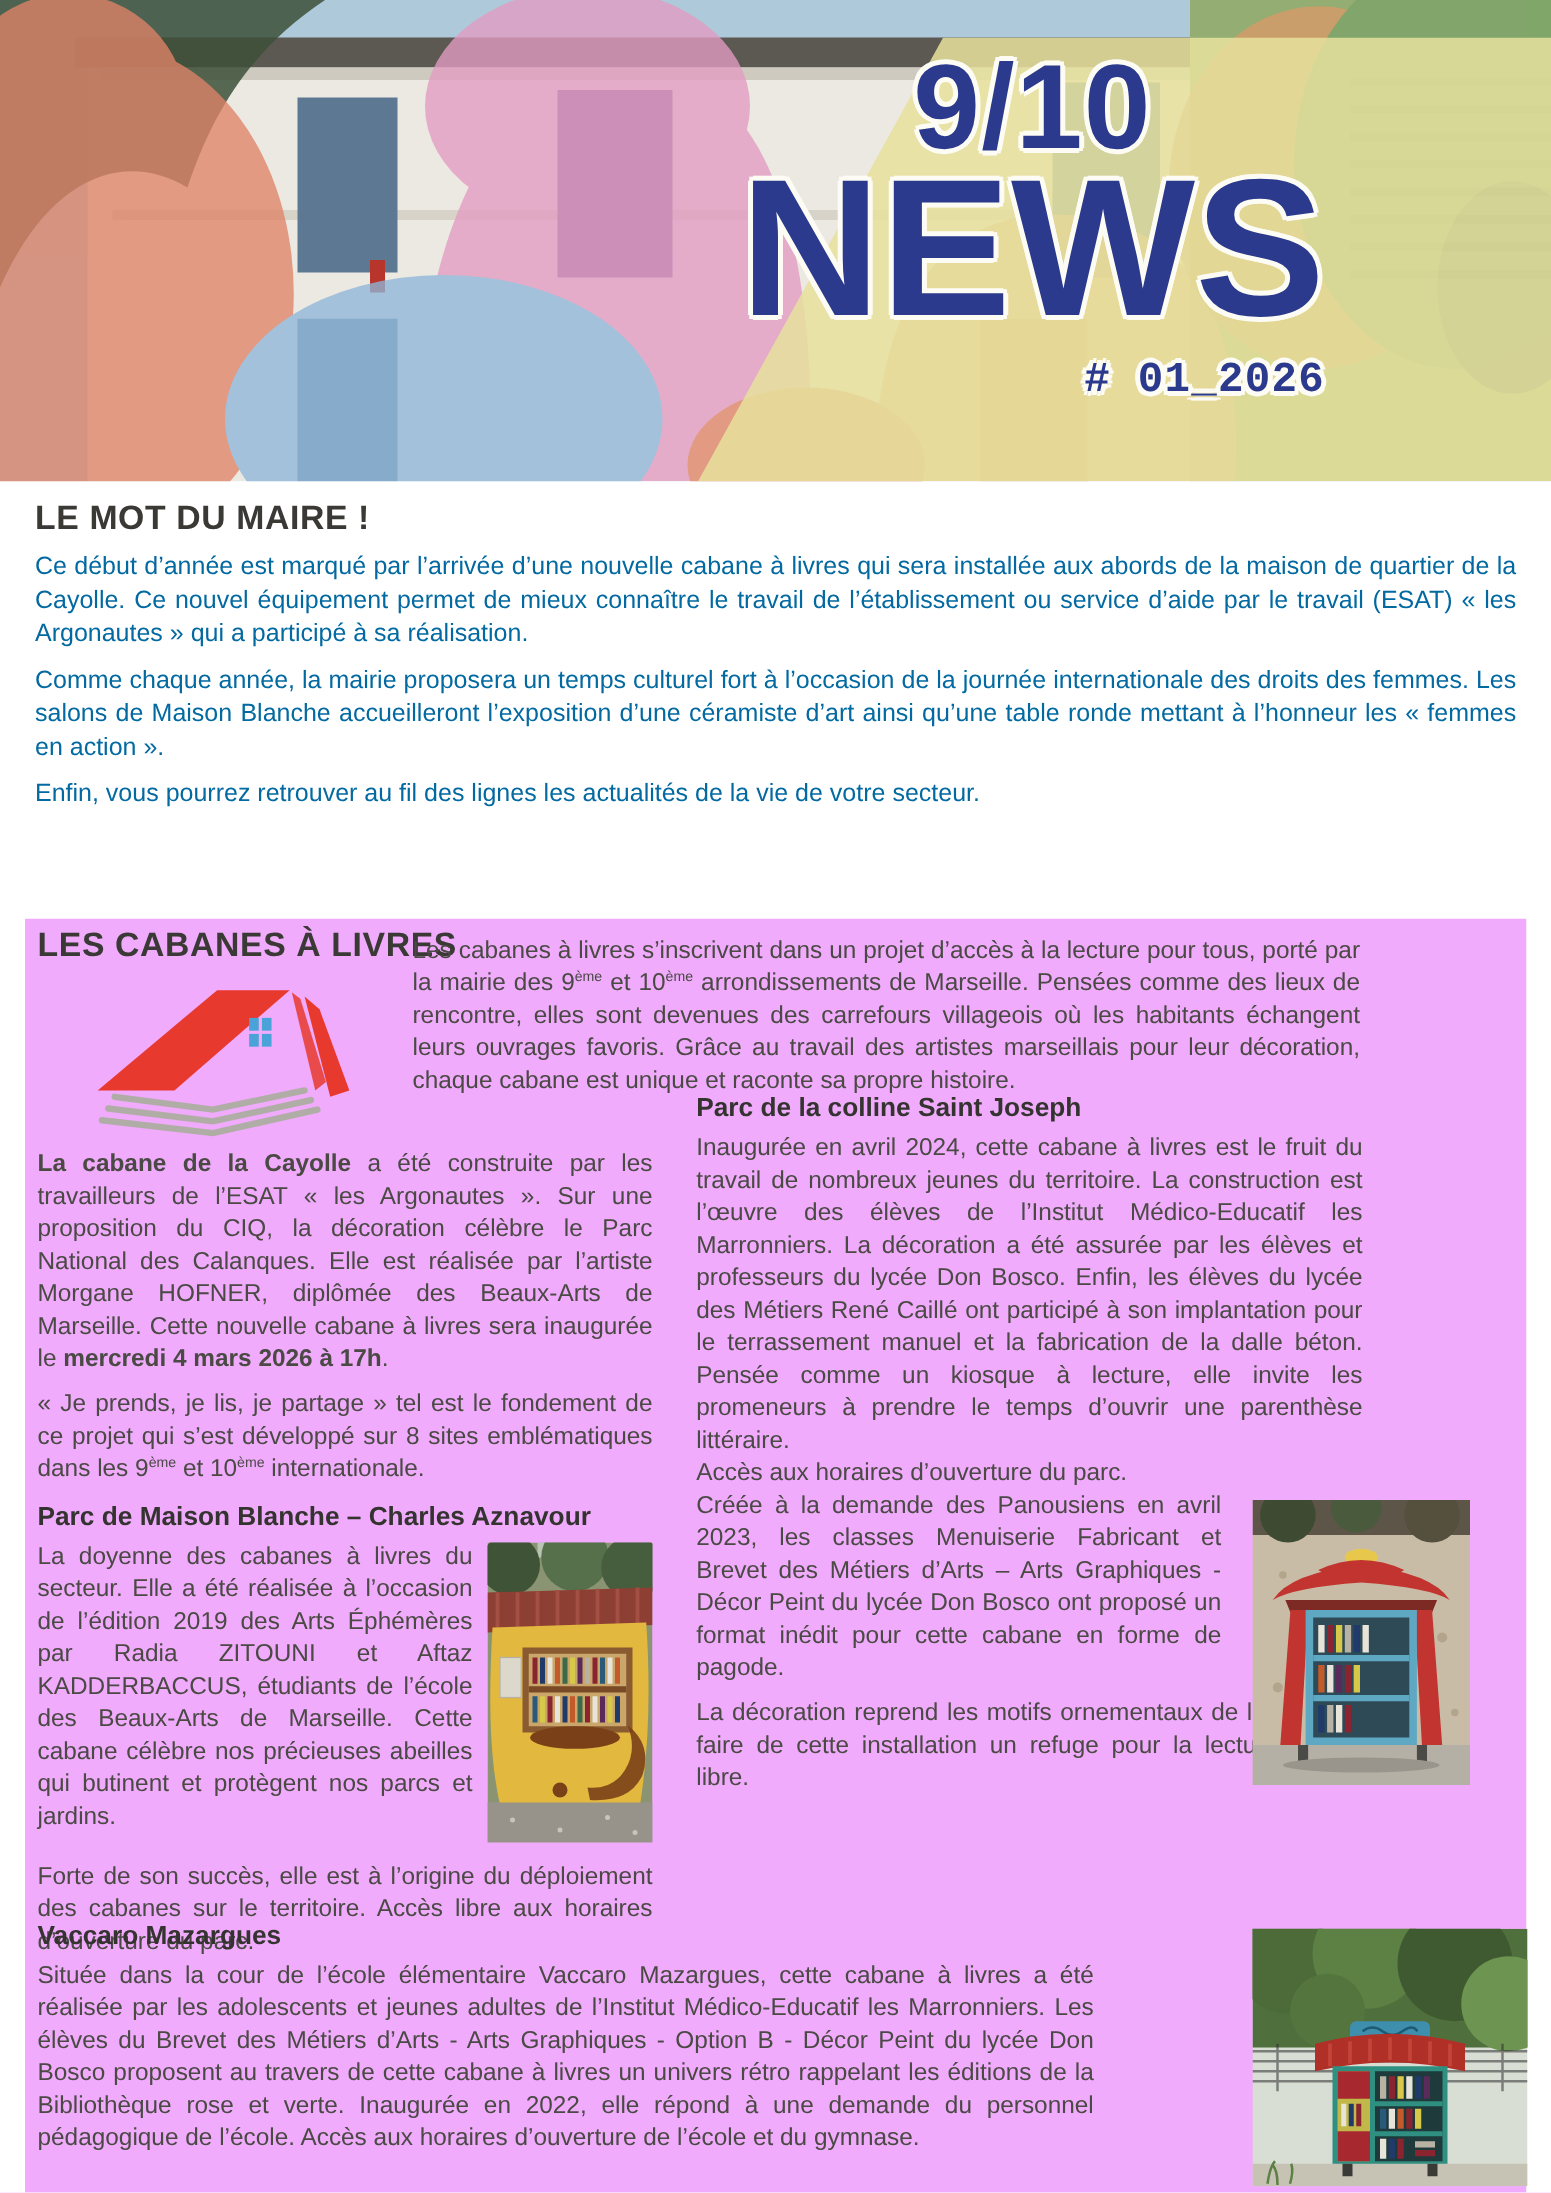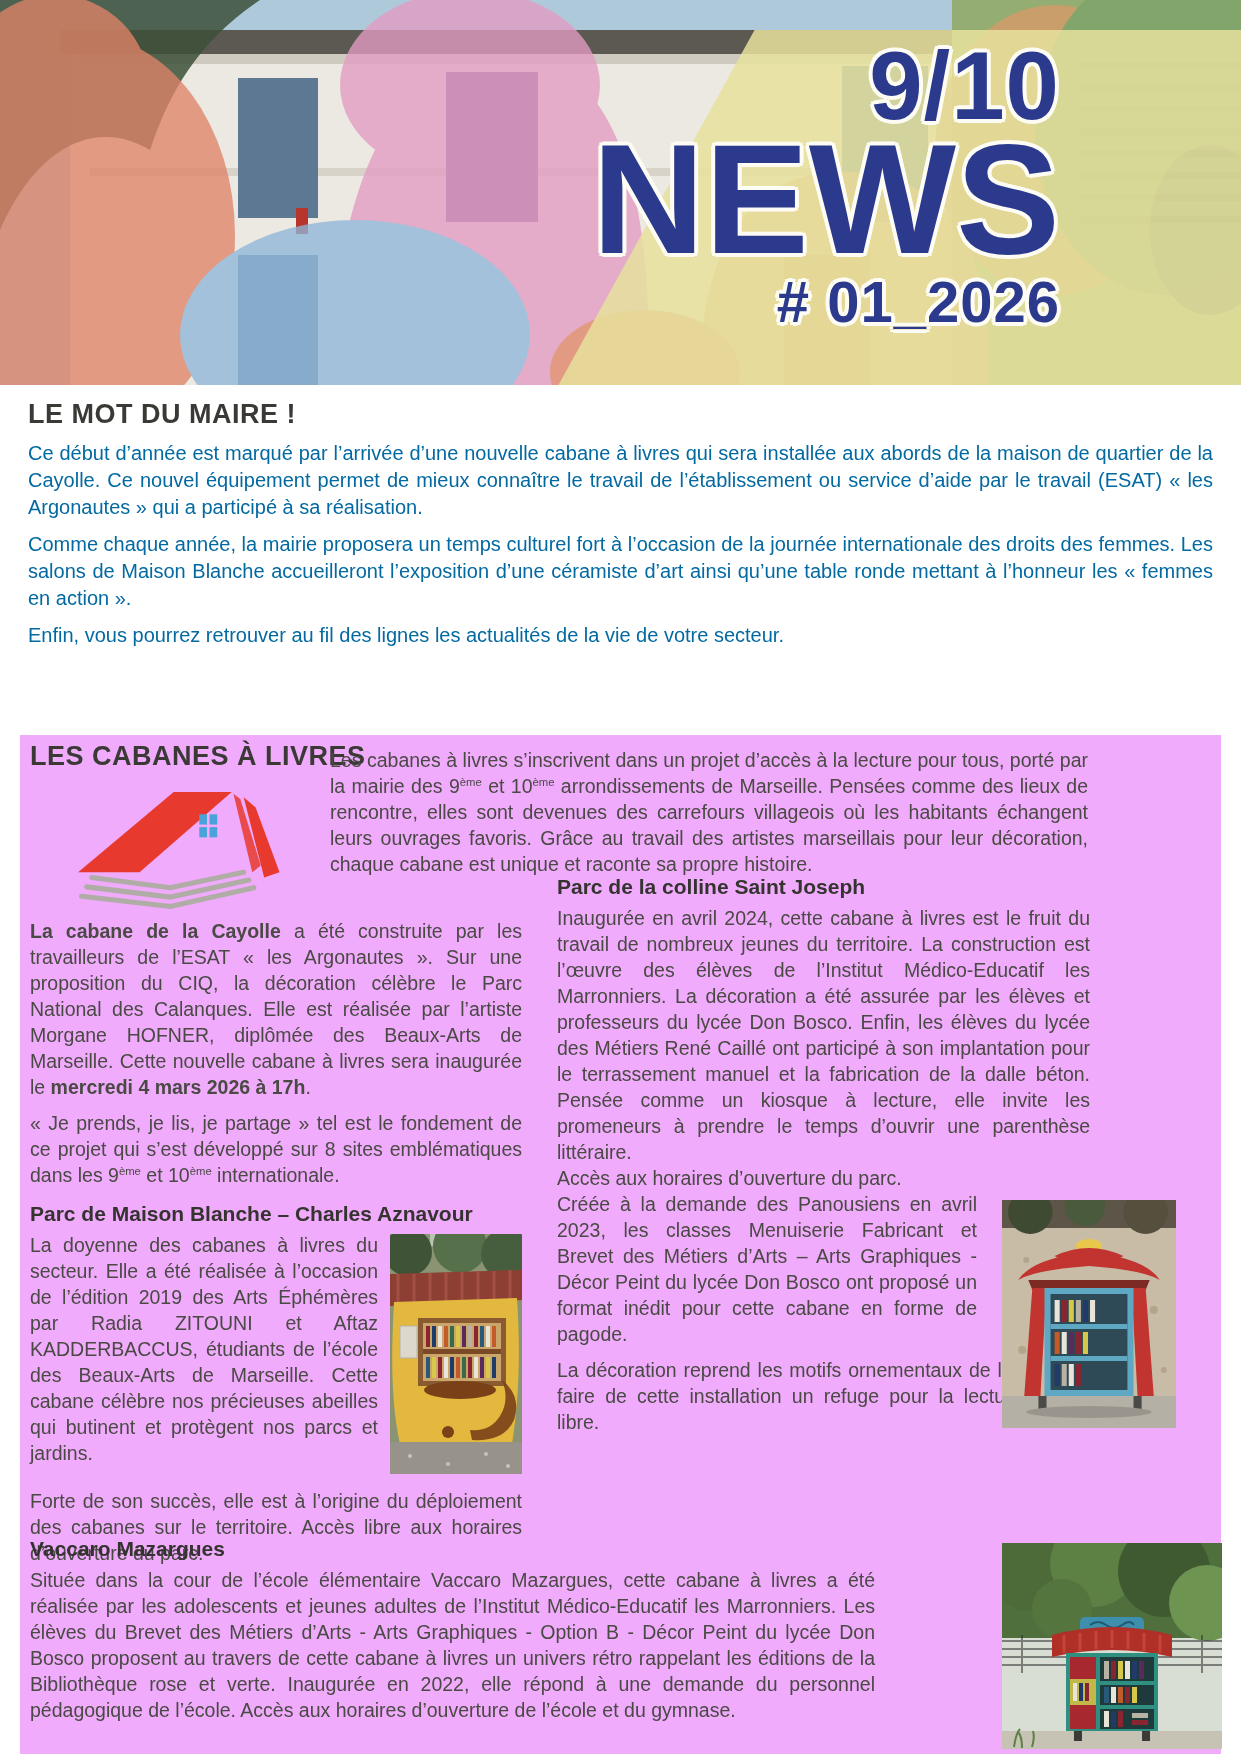--- a/index.html
+++ b/index.html
@@ -17,23 +17,23 @@
     clip-path:polygon(60.8% 7.8%, 100% 7.8%, 100% 100%, 45% 100%);
   }
   .masthead-text {
     position:absolute; top:38px; right:181px; text-align:right;
     color:#2b3a8c; font-weight:bold; line-height:1;
   }
   .masthead-text .halo {
     text-shadow: 4px 0 0 #fdfcf4, -4px 0 0 #fdfcf4, 0 4px 0 #fdfcf4, 0 -4px 0 #fdfcf4,
                  3px 3px 0 #fdfcf4, -3px -3px 0 #fdfcf4, 3px -3px 0 #fdfcf4, -3px 3px 0 #fdfcf4;
   }
-  .mh-edition { font-size:96px; letter-spacing:1px; }
+  .mh-edition { font-size:96px; letter-spacing:1px;text-align:center; }
   .mh-title   { font-size:156px; letter-spacing:0px; margin-top:-6px; line-height:0.92; }
-  .mh-issue   { font-size:58px; letter-spacing:1px; margin-top:1px; }
+  .mh-issue   { font-size:34px; letter-spacing:1px; margin-top:16px;font-family:Liberation Mono, monospace; }
 
   
   .mot { height:335px; box-sizing:border-box; padding:14px 28px 0 28px; }
   .mot h1 {
     margin:0 0 10px 0; font-size:27px; letter-spacing:0.5px;
     color:#3a3935; font-weight:bold;
   }
   .mot p {
     margin:0 0 10px 0; font-size:20px; line-height:27px;
     text-align:justify; color:#0369a1;

